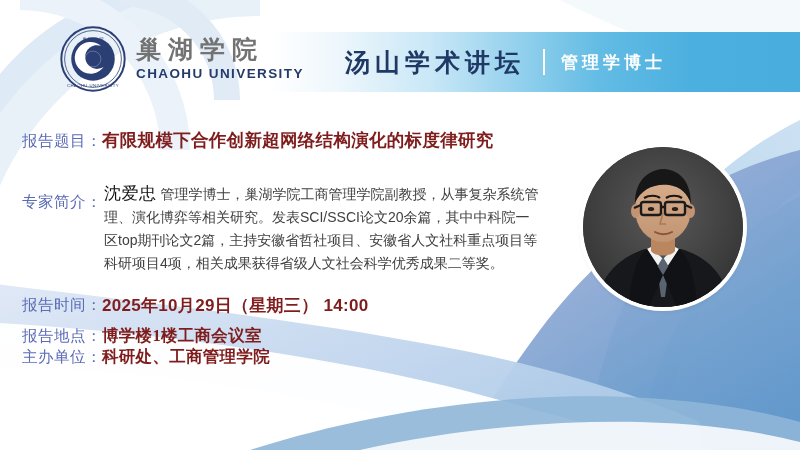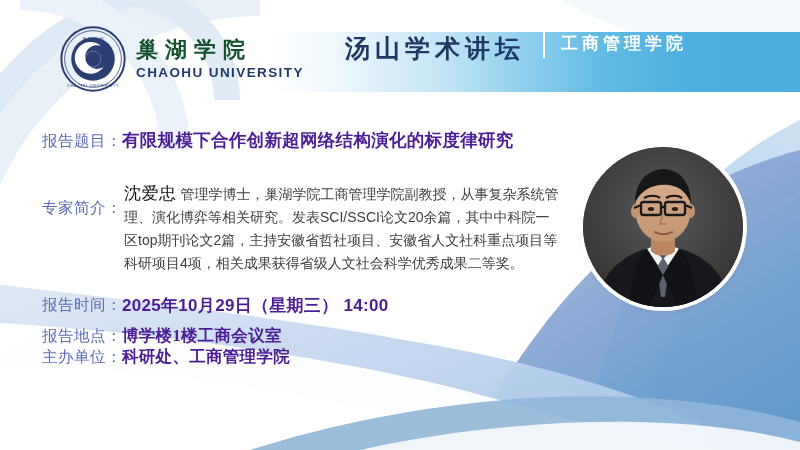--- a/index.html
+++ b/index.html
@@ -26,21 +26,21 @@
     background:linear-gradient(90deg,
         rgba(255,255,255,0) 0%,
         rgba(226,241,250,0.55) 12%,
         rgba(196,229,246,0.9) 30%,
         #63bce4 62%,
         #4bafdf 80%,
         #49aede 100%);
   }
   .banner-inner{
     position:absolute;left:0;top:0;right:0;bottom:0;
-    display:flex;align-items:flex-start;padding-left:75px;
+    display:flex;align-items:center;padding-left:75px;
   }
   .banner-main{
     font-size:25px;font-weight:700;color:#1f3864;letter-spacing:5px;
     white-space:nowrap;
   }
   .banner-div{
     width:2px;height:26px;background:#ffffff;margin:0 16px 0 18px;flex:none;
   }
   .banner-sub{
     font-size:17px;font-weight:700;color:#ffffff;letter-spacing:4px;
@@ -49,52 +49,52 @@
 
   .logo-wrap{
     position:absolute;left:60px;top:4px;display:flex;align-items:center;
   }
   .seal{
     width:66px;height:66px;flex:none;position:relative;
   }
   .logo-text{margin-left:10px;}
   .logo-cn{
     font-family:"Liberation Serif","DejaVu Serif",serif;
-    font-size:22px;font-weight:700;color:#14532d;letter-spacing:7px;
+    font-size:25px;font-weight:700;color:#737373;letter-spacing:7px;
     line-height:1.05;white-space:nowrap;
   }
   .logo-en{
     font-size:13.5px;font-weight:700;color:#243a6b;letter-spacing:1.4px;
     margin-top:3px;white-space:nowrap;
   }
 
   
-  .row{position:absolute;display:flex;align-items:baseline;margin-left:20px;}
+  .row{position:absolute;display:flex;align-items:baseline;}
   .lbl{
     color:#5b6bb5;font-size:15.5px;font-weight:500;white-space:nowrap;
     letter-spacing:0.5px;
   }
   .val{
-    color:#4c1d95;font-size:16.5px;font-weight:700;white-space:nowrap;
+    color:#7f1d1d;font-size:16.5px;font-weight:700;white-space:nowrap;
     letter-spacing:0.3px;
   }
 
   #title-row{left:22px;top:128px;}
   #title-row .val{font-size:17.5px;}
 
   #bio-row{left:22px;top:182px;width:520px;align-items:flex-start;}
   .bio-body{margin-left:2px;}
   .bio-name{
     color:#111;font-size:17px;font-weight:400;letter-spacing:0.5px;
   }
   .bio-text{
     color:#404040;font-size:14px;font-weight:400;line-height:23px;
     text-align:justify;
   }
-  #bio-row .lbl{position:relative;top:16px;}
+  #bio-row .lbl{position:relative;top:10px;}
 
   #time-row{left:22px;top:294px;align-items:center;}
   #time-row .val{font-size:17px;}
   #place-row{left:22px;top:325px;font-family:Liberation Serif, serif;}
   #org-row{left:22px;top:346px;}
 
   
   .portrait{
     position:absolute;left:583px;top:147px;width:160px;height:160px;
     border-radius:50%;overflow:hidden;
@@ -159,21 +159,21 @@
       <path d="M 560 0 C 640 40 720 70 800 82 L 800 0 Z" fill="#f0f6fb" opacity="0.7"></path>
     </svg>
   </div>
 
   <div class="header">
 
     <div class="banner">
       <div class="banner-inner">
         <div class="banner-main">汤山学术讲坛</div>
         <div class="banner-div"></div>
-        <div class="banner-sub">工商管理学院</div>
+        <div class="banner-sub">管理学博士</div>
       </div>
     </div>
 
     <div class="logo-wrap">
       <div class="seal">
         <svg viewBox="0 0 100 100" width="66" height="66">
           <circle cx="50" cy="50" r="48" fill="none" stroke="#2b3f74" stroke-width="3"></circle>
           <circle cx="50" cy="50" r="43" fill="none" stroke="#2b3f74" stroke-width="1.2"></circle>
           <circle cx="50" cy="50" r="33" fill="#2b3f74"></circle>
           <path d="M 62 30 A 24 24 0 1 0 66 62 A 18 18 0 1 1 62 30 Z" fill="#ffffff"></path>

